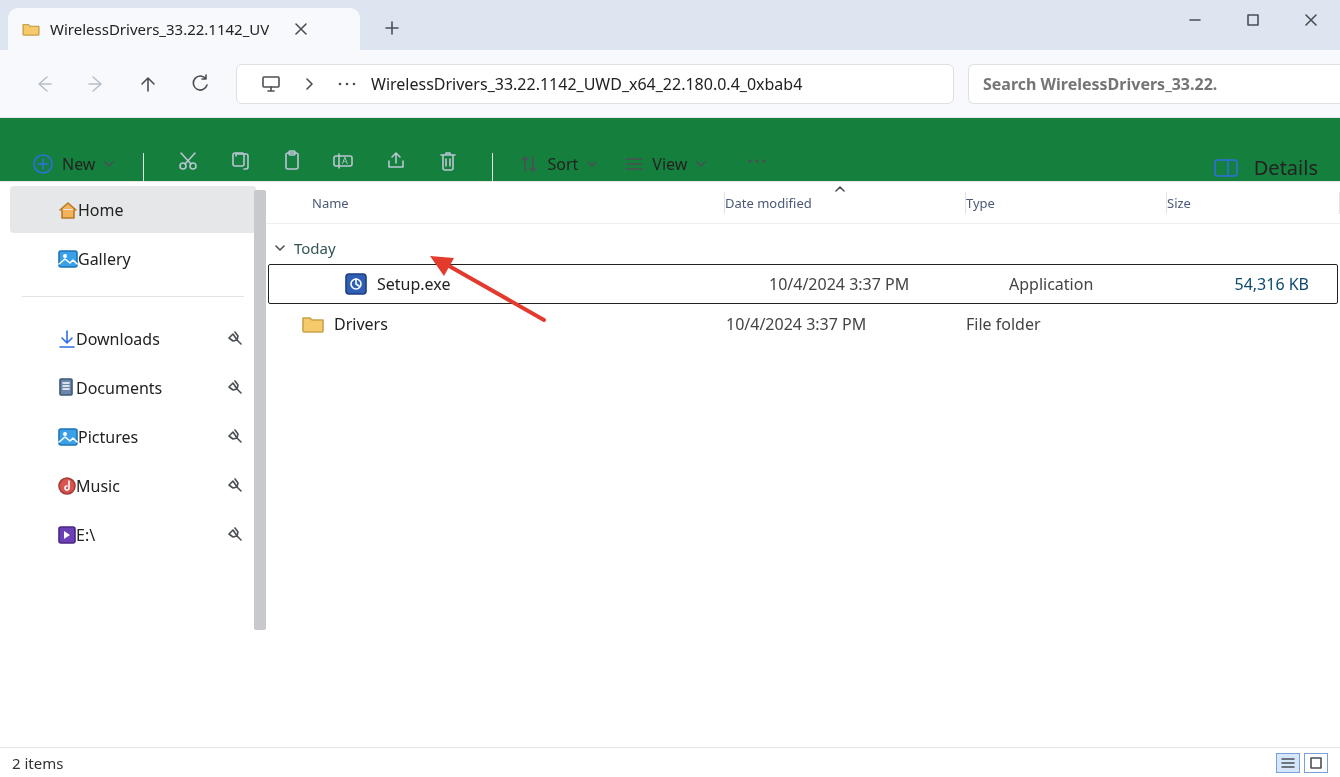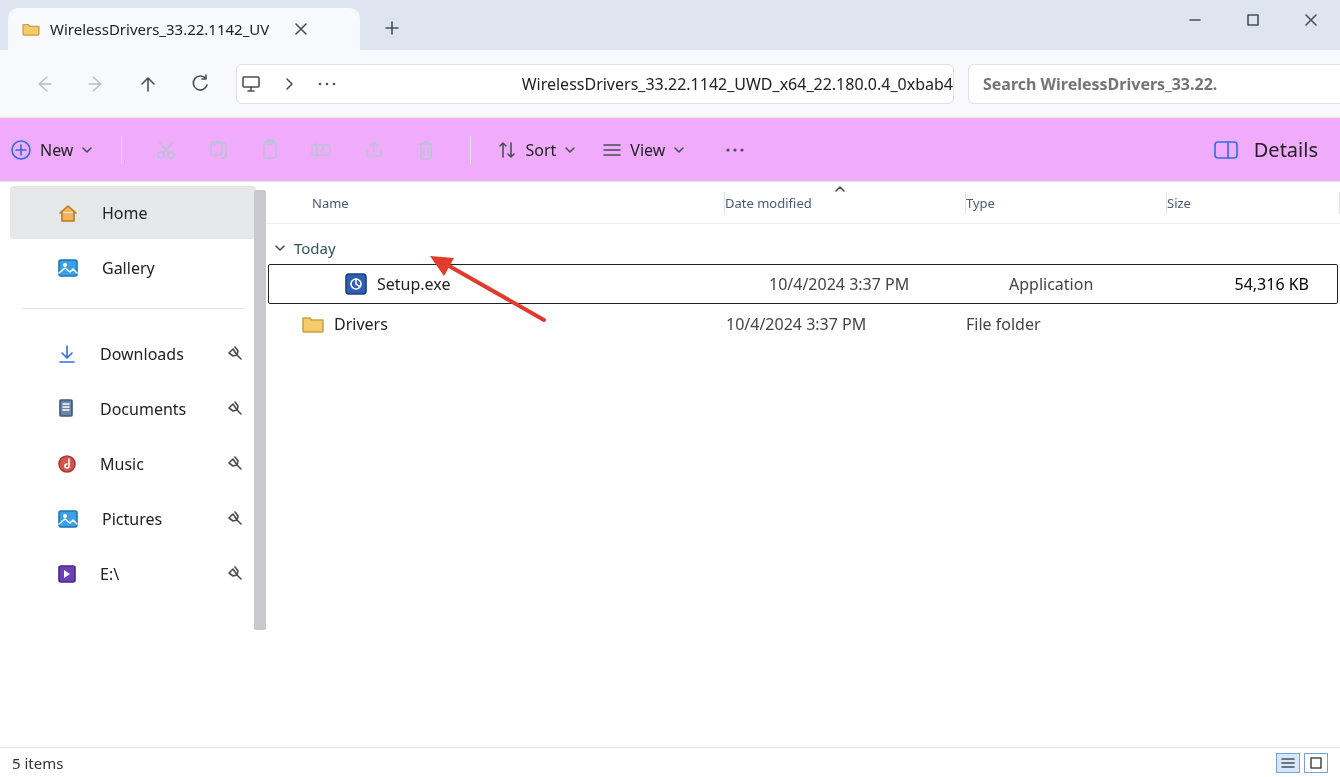--- a/index.html
+++ b/index.html
@@ -45,78 +45,78 @@
 .nav-btn.disabled svg { stroke: #b8bfc7; }
 .addrbar {
   flex: 0 0 718px;
   height: 40px;
   background: #fff;
   border: 1px solid #dfdfe5;
   border-radius: 6px;
   margin-left: 8px;
   display: flex;
   align-items: center;
-  padding: 0 0;
+  padding: 0 20px;
   gap: 10px;
-  text-align: right;
 }
 .addr-icon { width: 28px; display:flex; justify-content:center; }
 .addr-text { font-size: 16px; color: #222; white-space:nowrap; overflow:hidden; flex:1; }
 .searchbox {
   flex: 1;
   height: 40px;
   background: #fff;
   border: 1px solid #dfdfe5;
   border-right: none;
   border-radius: 6px 0 0 6px;
   margin-left: 10px;
   display:flex; align-items:center;
   padding: 0 14px;
 }
 .searchbox input { border:none; outline:none; font-size:16px; color:#7a7f86; width:100%; background:transparent;font-weight:bold; }
 
 
 .toolbar {
   height: 64px;
-  background: #f0abfc;
+  background: #15803d;
   border-bottom: 1px solid #e8e8e8;
-  display:flex; align-items:center;
+  display:flex; align-items:flex-end;
+  padding-left: 22px;
 }
 .tool-new { display:flex; align-items:center; gap:8px; font-size:16px; color:#222; padding:6px 10px; border-radius:6px; }
 .tool-sep { width:1px; height:28px; background:#e2e2e6; margin: 0 18px; }
 .tool-icon-btn { width:52px; height:40px; display:flex; align-items:center; justify-content:center; }
 .tool-icon-btn.disabled svg { stroke:#b9c5d3; fill:none; }
 .tool-label-btn { display:flex; align-items:center; gap:8px; font-size:16px; color:#222; padding:6px 8px; }
 .toolbar-right { margin-left:auto; margin-right:22px; display:flex; align-items:center; gap:16px; font-size:20px; color:#222; }
 
 
 .body { display:flex; height: calc(777px - 50px - 68px - 64px - 30px); }
 .sidebar { width: 266px; position:relative; background:#fff; padding-top:4px; }
-.side-item { height:53px; display:flex; align-items:center; padding-left:48px; gap:24px; font-size:16px; color:#222; border-radius:4px; margin: 0 10px 2px 10px; }
+.side-item { height:47px; display:flex; align-items:center; padding-left:48px; gap:0; font-size:16px; color:#222; border-radius:4px; margin: 0 10px 2px 10px; }
 .side-item.active { background:#e6e7e8; }
 .side-hr { border:none; border-top:1px solid #e3e3e6; margin: 14px 22px 18px 22px; }
 .side-pin { margin-left:auto; margin-right:14px; }
 .side-scroll { position:absolute; right:0; top:8px; width:12px; height:440px; background:#c8c9cd; border-radius:2px; }
 
 .filepane { flex:1; position:relative; }
 .filehdr { height:42px; display:flex; align-items:center; font-size:13px; color:#4a5a78; border-bottom:1px solid #eee; }
 .col-name { padding-left:46px; flex: 0 0 458px; }
 .col-date { flex: 0 0 240px; position:relative; }
 .col-type { flex: 0 0 200px; }
 .col-size { flex: 1; }
 .hdr-sep { width:1px; height:22px; background:#e2e2e6; }
 .hdr-chev { position:absolute; top:-10px; left:108px; }
 
 .group-hdr { display:flex; align-items:center; gap:8px; padding: 14px 0 6px 8px; font-size:15px; color:#355; }
 
 .filerow { height:40px; display:flex; align-items:center; font-size:16px; color:#222; }
 .filerow .cell-name { display:flex; align-items:center; gap:10px; padding-left:36px; flex:0 0 460px; }
 .filerow .cell-date { flex:0 0 240px; color:#444; }
 .filerow .cell-type { flex:0 0 200px; color:#444; }
-.filerow .cell-size { flex:1; color:#000000; text-align:right; padding-right:28px; }
+.filerow .cell-size { flex:1; color:#0c4a6e; text-align:right; padding-right:28px; }
 .filerow.selected { border:1px solid #222; border-radius:2px; margin: 0 2px; padding-left: 40px; }
 
 
 .arrow-annot { position:absolute; pointer-events:none; }
 
 
 .statusbar { height:30px; border-top:1px solid #e6e6e9; display:flex; align-items:center; padding:0 12px; font-size:15px; color:#333; }
 .statusbar .view-toggles { margin-left:auto; display:flex; gap:4px; }
 .vt-btn { width:24px; height:20px; border:1px solid #7aa0d8; display:flex; align-items:center; justify-content:center; }
 .vt-btn.active { background:#d6e6fb; }
@@ -334,36 +334,36 @@
       <svg width="18" height="20" viewBox="0 0 18 20">
           <rect x="2" y="1" width="12" height="16" rx="1" fill="#6a86a8" stroke="#3e5876"></rect>
           <path d="M5 5 H11 M5 8 H11 M5 11 H11" stroke="#fff"></path>
         </svg>
       <span>Documents</span>
       <span class="side-pin"><svg width="14" height="14" viewBox="0 0 14 14" stroke="#9aa0a8">
             <path d="M7 1 L10 5 L9 9 L13 13 M9 9 L5 10 L1 7 L5 3 Z"></path>
           </svg></span>
     </div>
     <div class="side-item">
-      <svg width="18" height="18" viewBox="0 0 18 18">
-          <circle cx="9" cy="9" r="8" fill="#d9534f" stroke="#a43b38"></circle>
-          <path d="M11 4 V11 a2 2 0 1 1 -2 -2" stroke="#fff"></path>
-        </svg>
-      <span>Music</span>
-      <span class="side-pin"><svg width="14" height="14" viewBox="0 0 14 14" stroke="#9aa0a8">
-            <path d="M7 1 L10 5 L9 9 L13 13 M9 9 L5 10 L1 7 L5 3 Z"></path>
-          </svg></span>
-    </div>
-    <div class="side-item">
       <svg width="20" height="18" viewBox="0 0 20 18">
           <rect x="1" y="1" width="18" height="16" rx="2" fill="#3aa0e8" stroke="#1e74b5"></rect>
           <circle cx="7" cy="6" r="2" fill="#fff" stroke="none"></circle>
           <path d="M1 14 L7 9 L12 13 L15 10 L19 14" stroke="#fff"></path>
         </svg>
       <span>Pictures</span>
+      <span class="side-pin"><svg width="14" height="14" viewBox="0 0 14 14" stroke="#9aa0a8">
+            <path d="M7 1 L10 5 L9 9 L13 13 M9 9 L5 10 L1 7 L5 3 Z"></path>
+          </svg></span>
+    </div>
+    <div class="side-item">
+      <svg width="18" height="18" viewBox="0 0 18 18">
+          <circle cx="9" cy="9" r="8" fill="#d9534f" stroke="#a43b38"></circle>
+          <path d="M11 4 V11 a2 2 0 1 1 -2 -2" stroke="#fff"></path>
+        </svg>
+      <span>Music</span>
       <span class="side-pin"><svg width="14" height="14" viewBox="0 0 14 14" stroke="#9aa0a8">
             <path d="M7 1 L10 5 L9 9 L13 13 M9 9 L5 10 L1 7 L5 3 Z"></path>
           </svg></span>
     </div>
     <div class="side-item">
       <svg width="18" height="18" viewBox="0 0 18 18">
           <rect x="1" y="1" width="16" height="16" rx="2" fill="#6b3fb5" stroke="#4a2785"></rect>
           <path d="M6 5 L12 9 L6 13 Z" fill="#fff" stroke="none"></path>
         </svg>
       <span>E:\</span>
@@ -426,21 +426,21 @@
     </div>
 
     <svg class="arrow-annot" style="left:158px; top:68px;" width="130" height="80" viewBox="0 0 130 80">
       <line x1="120" y1="70" x2="18" y2="12" stroke="#e23b2e" stroke-width="4"></line>
       <polygon points="6,6 30,8 20,26" fill="#e23b2e" stroke="none"></polygon>
     </svg>
   </div>
 </div>
 
 <div class="statusbar">
-  <span>5 items</span>
+  <span>2 items</span>
   <div class="view-toggles">
     <div class="vt-btn active">
       <svg width="14" height="12" viewBox="0 0 14 12" stroke="#2e6fe0">
           <path d="M1 2 H13 M1 6 H13 M1 10 H13"></path>
         </svg>
     </div>
     <div class="vt-btn">
       <svg width="12" height="12" viewBox="0 0 12 12" stroke="#2e6fe0">
           <rect x="1" y="1" width="10" height="10"></rect>
         </svg>

